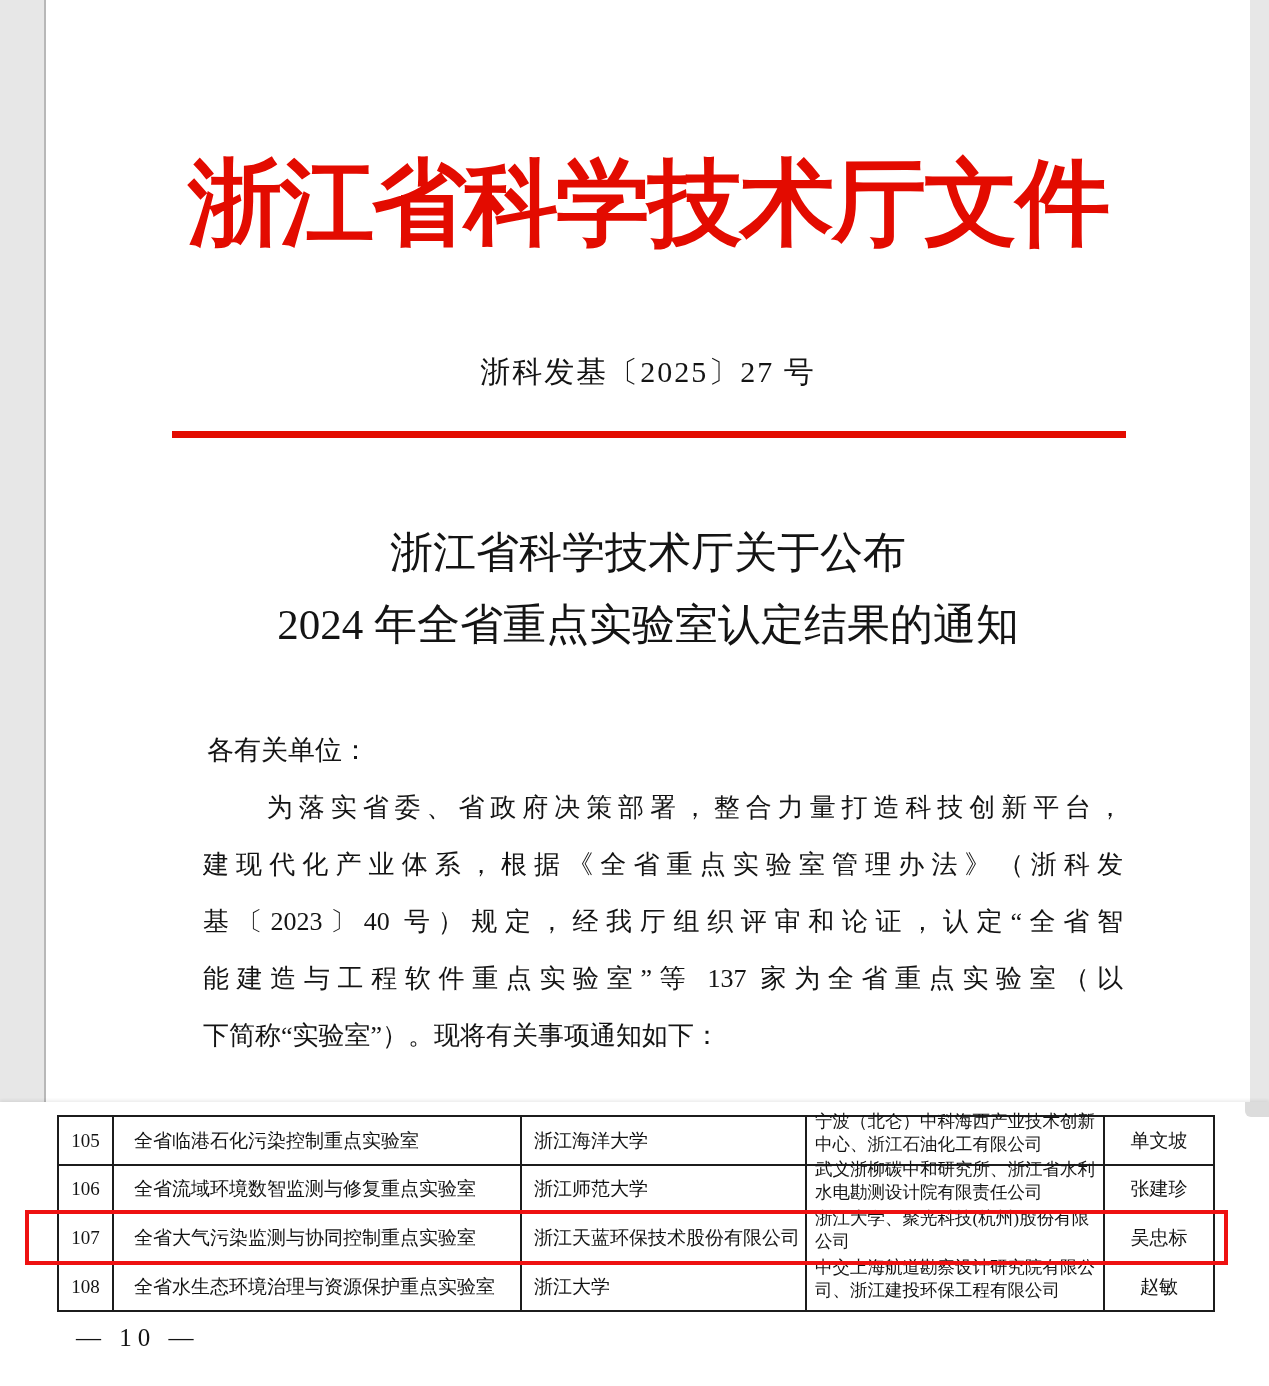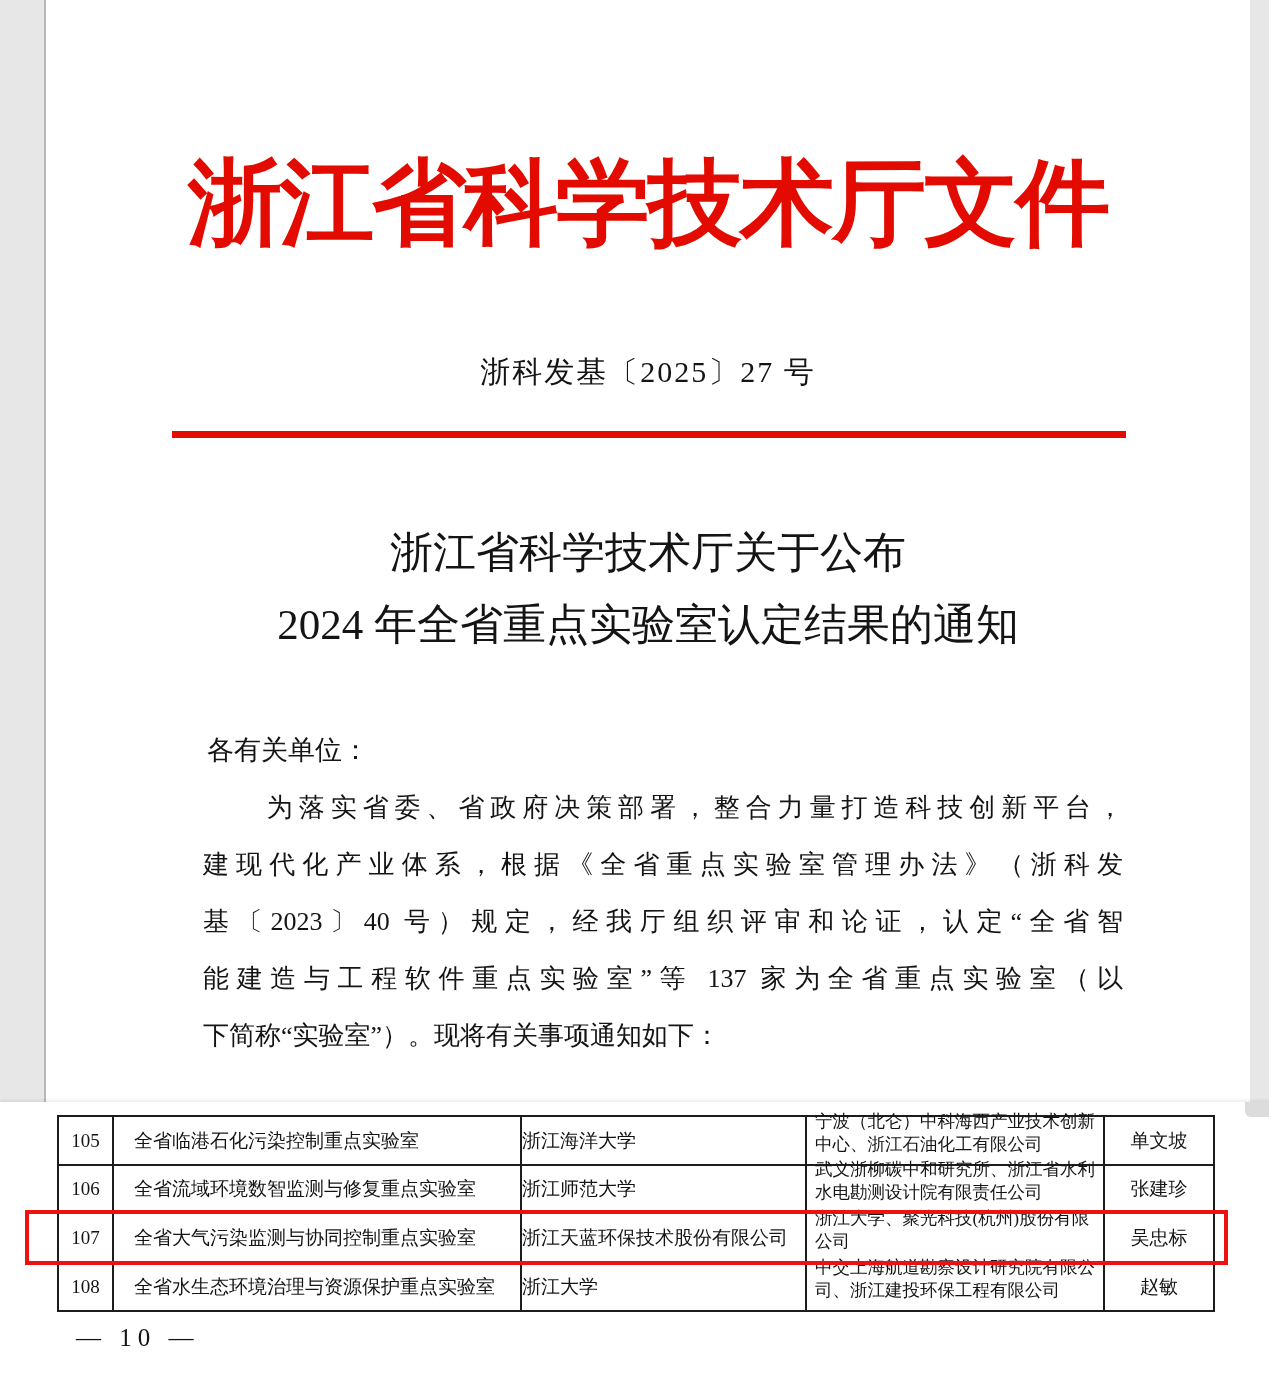--- a/index.html
+++ b/index.html
@@ -71,21 +71,21 @@
     font-size:19px;
   }
   .t-row{display:contents;}
   .cell{
     border-right:2px solid var(--table-border);
     border-bottom:2px solid var(--table-border);
     display:flex;align-items:center;
   }
   .c-num{justify-content:center;}
   .c-lab{padding-left:20px;}
-  .c-host{}
+  .c-host{padding-left:12px;}
   .c-part{padding:1px 6px 17px 8px;font-size:17.5px;line-height:23px;}
   .c-dir{justify-content:center;}
   .highlight-box{
     position:absolute;left:25px;top:108px;width:1203px;height:55px;
     border:4px solid var(--highlight-red);
     pointer-events:none;
   }
   .page-number{
     position:absolute;left:76px;top:222px;
     font-size:25px;letter-spacing:6px;

